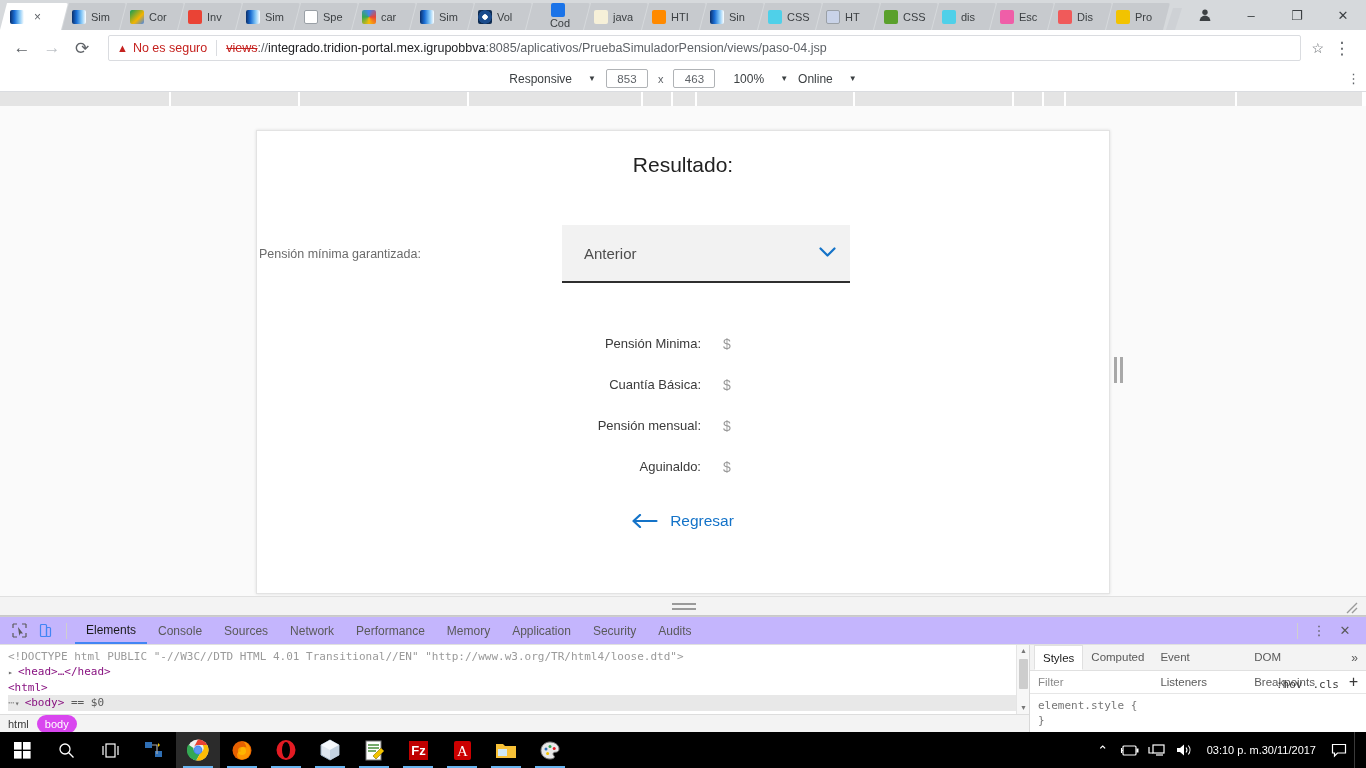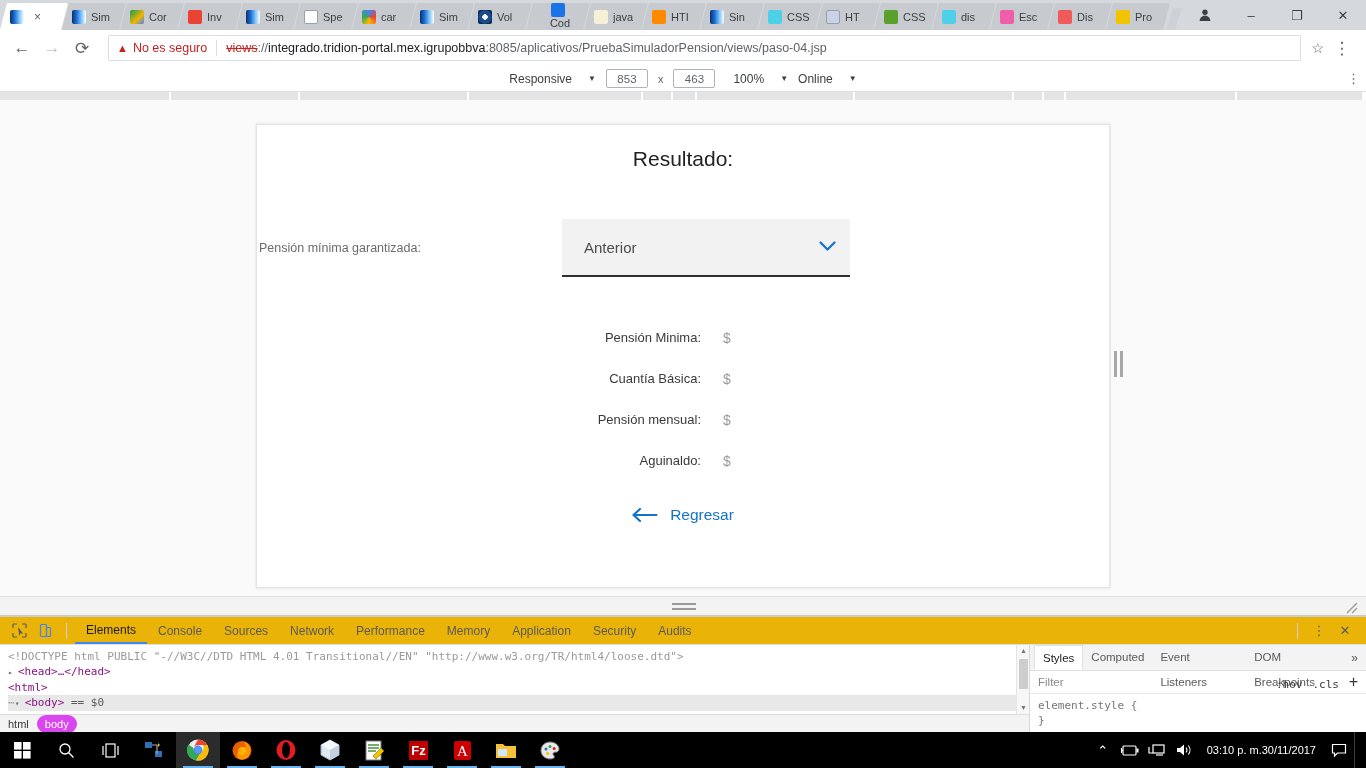--- a/index.html
+++ b/index.html
@@ -97,21 +97,21 @@
   
   .ruler {
     position: absolute; left: 0; top: 92px; width: 1366px; height: 14px;
     background: #f1f1f1; border-bottom: 1px solid #cfcfcf;
     display: flex;
   }
   .ruler .seg { height: 14px; background: #e4e4e4; border-right: 2px solid #fff; }
 
   
   .vpzone {
-    position: absolute; left: 0; top: 100px; width: 1366px; height: 510px;
+    position: absolute; left: 0; top: 106px; width: 1366px; height: 510px;
     background: #fafafa;
   }
   .device {
     position: absolute; left: 256px; top: 24px; width: 854px; height: 464px;
     background: #fff; border: 1px solid #e3e3e3;
     box-shadow: 0 0 3px rgba(0,0,0,.12);
     overflow: hidden;
   }
   .page { width: 100%; height: 100%; padding-top: 6px; }
   .res-title {
@@ -171,21 +171,21 @@
   }
 
   
   .devtools {
     position: absolute; left: 0; top: 616px; width: 1366px; height: 116px;
     background: #fff; border-top: 1px solid #cdcdcd;
     display: flex; flex-direction: column;
   }
   .dt-toolbar {
     height: 28px; display: flex; align-items: center;
-    border-bottom: 1px solid #e0e0e0; background: #eab308; padding-left: 6px;
+    border-bottom: 1px solid #e0e0e0; background: #c4b5fd; padding-left: 6px;
   }
   .dt-icon {
     width: 26px; height: 26px; display: flex; align-items: center;
     justify-content: center; color: #5a5a5a; font-size: 13px;
   }
   .dt-vsep { width: 1px; height: 16px; background: #cfcfcf; margin: 0 8px; }
   .dt-tab {
     padding: 0 11px; height: 27px; display: flex; align-items: center;
     font-size: 12px; color: #5a5a5a;
   }

